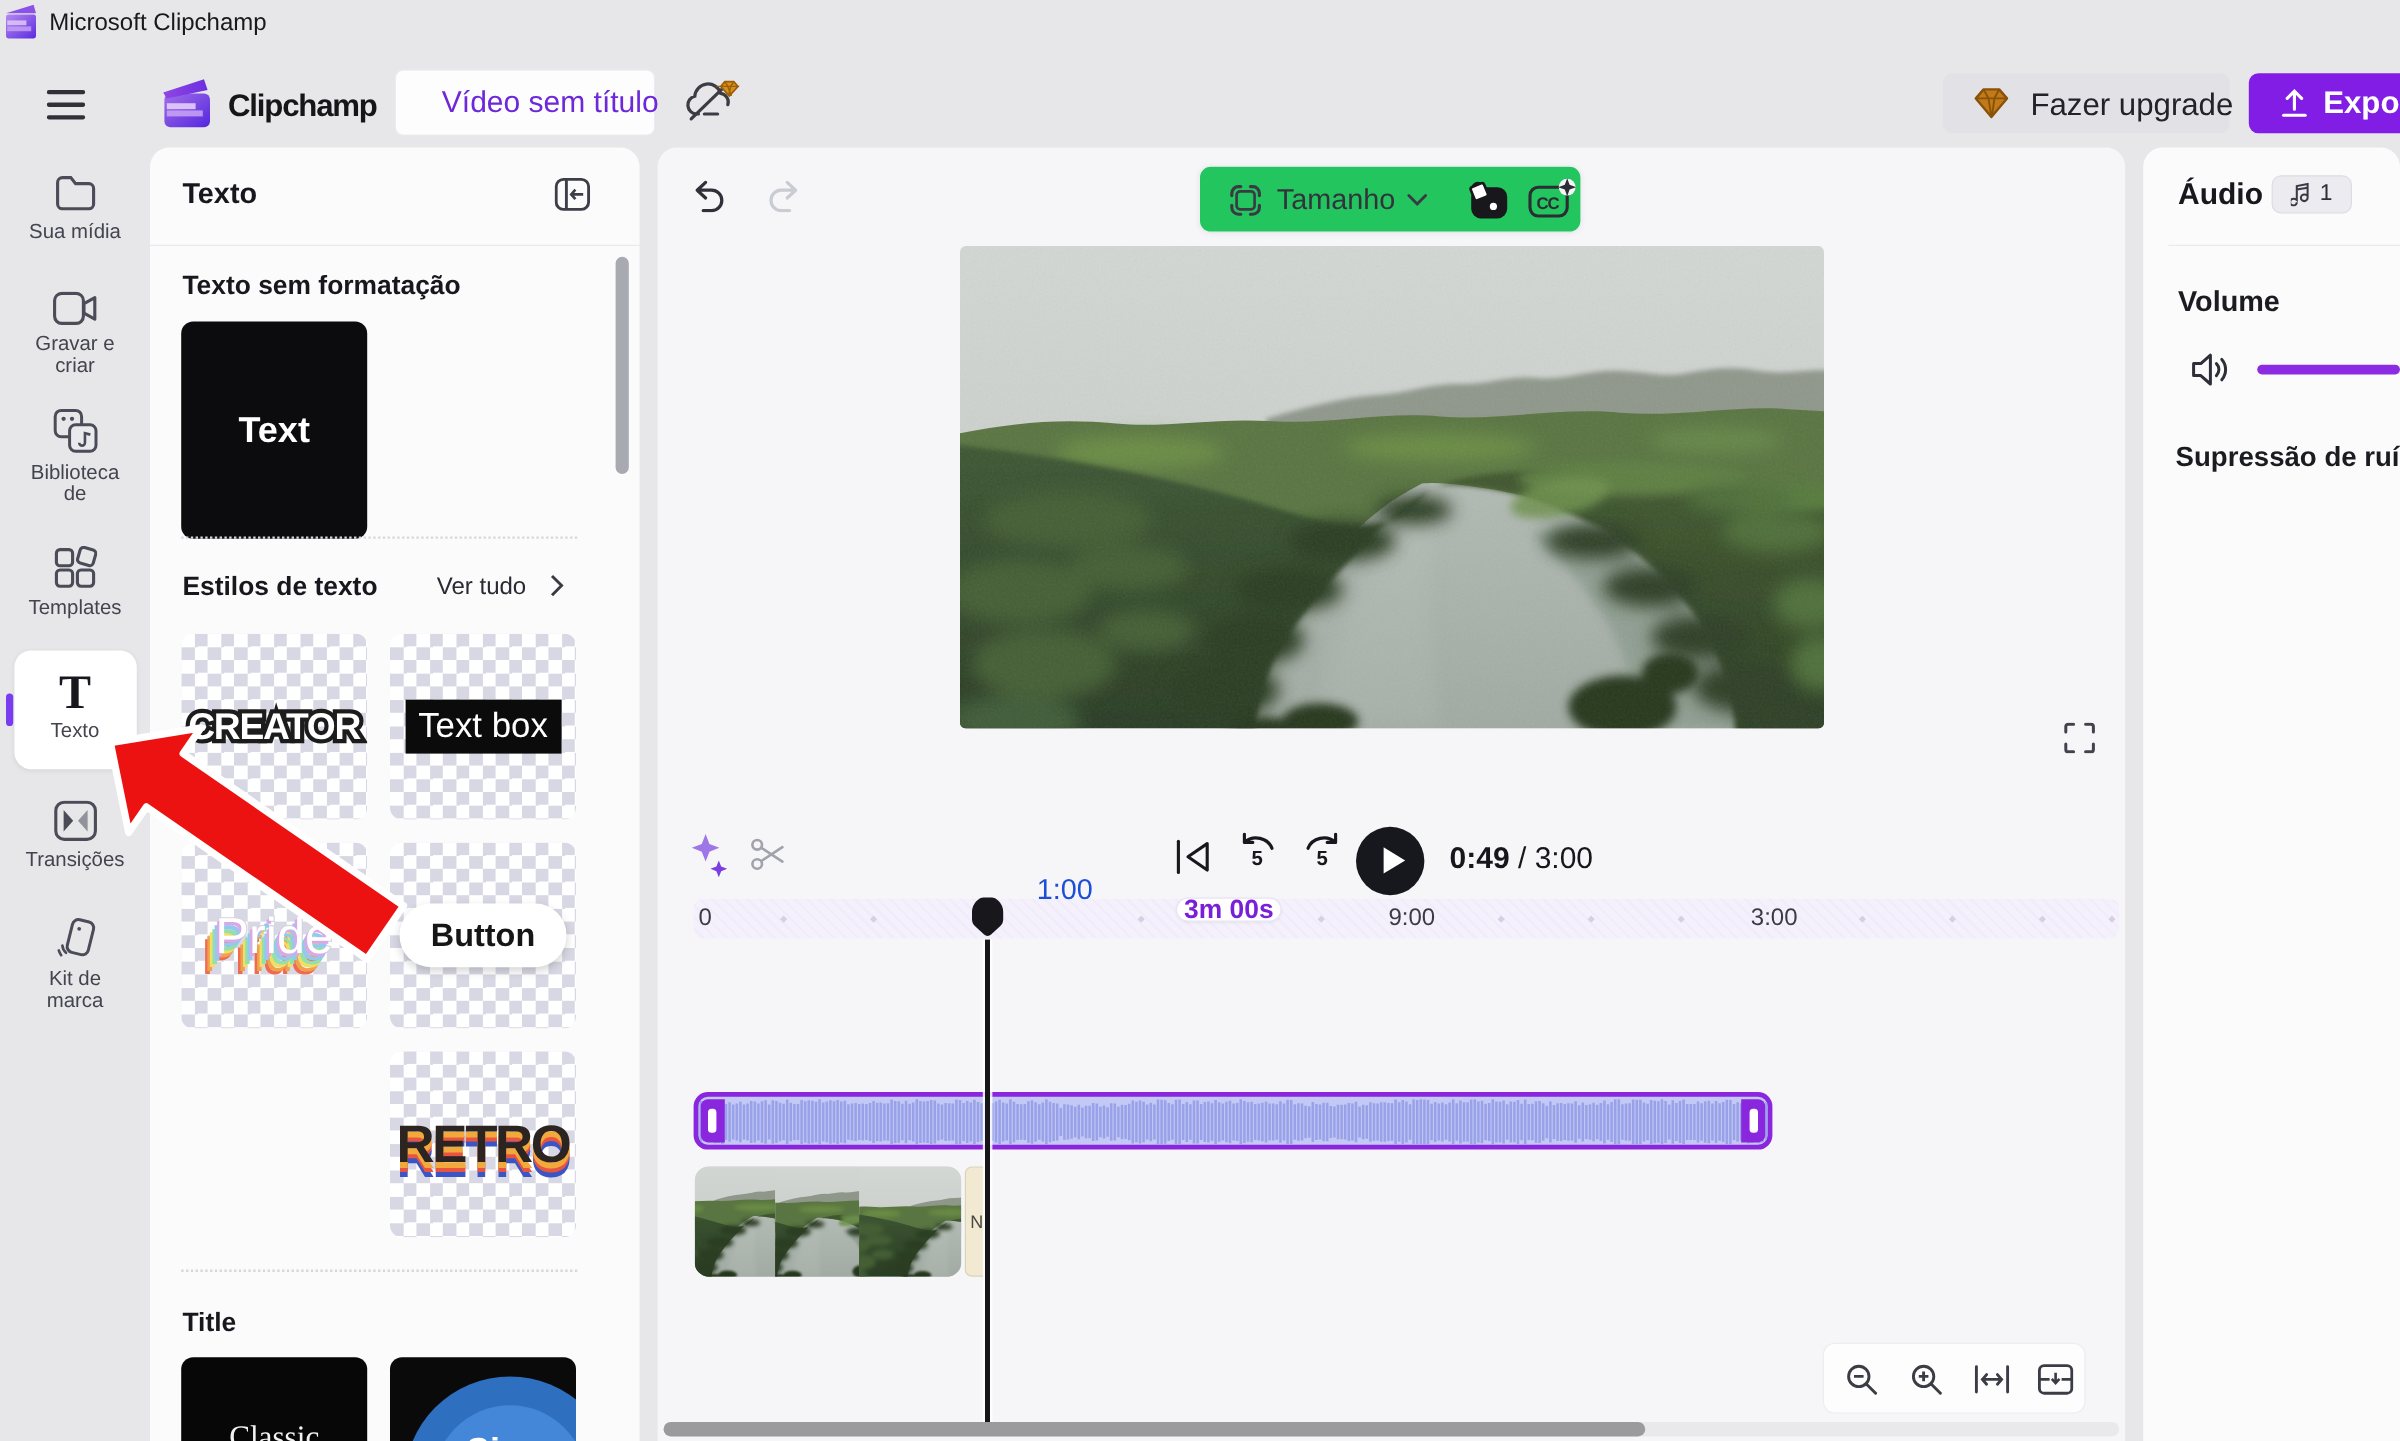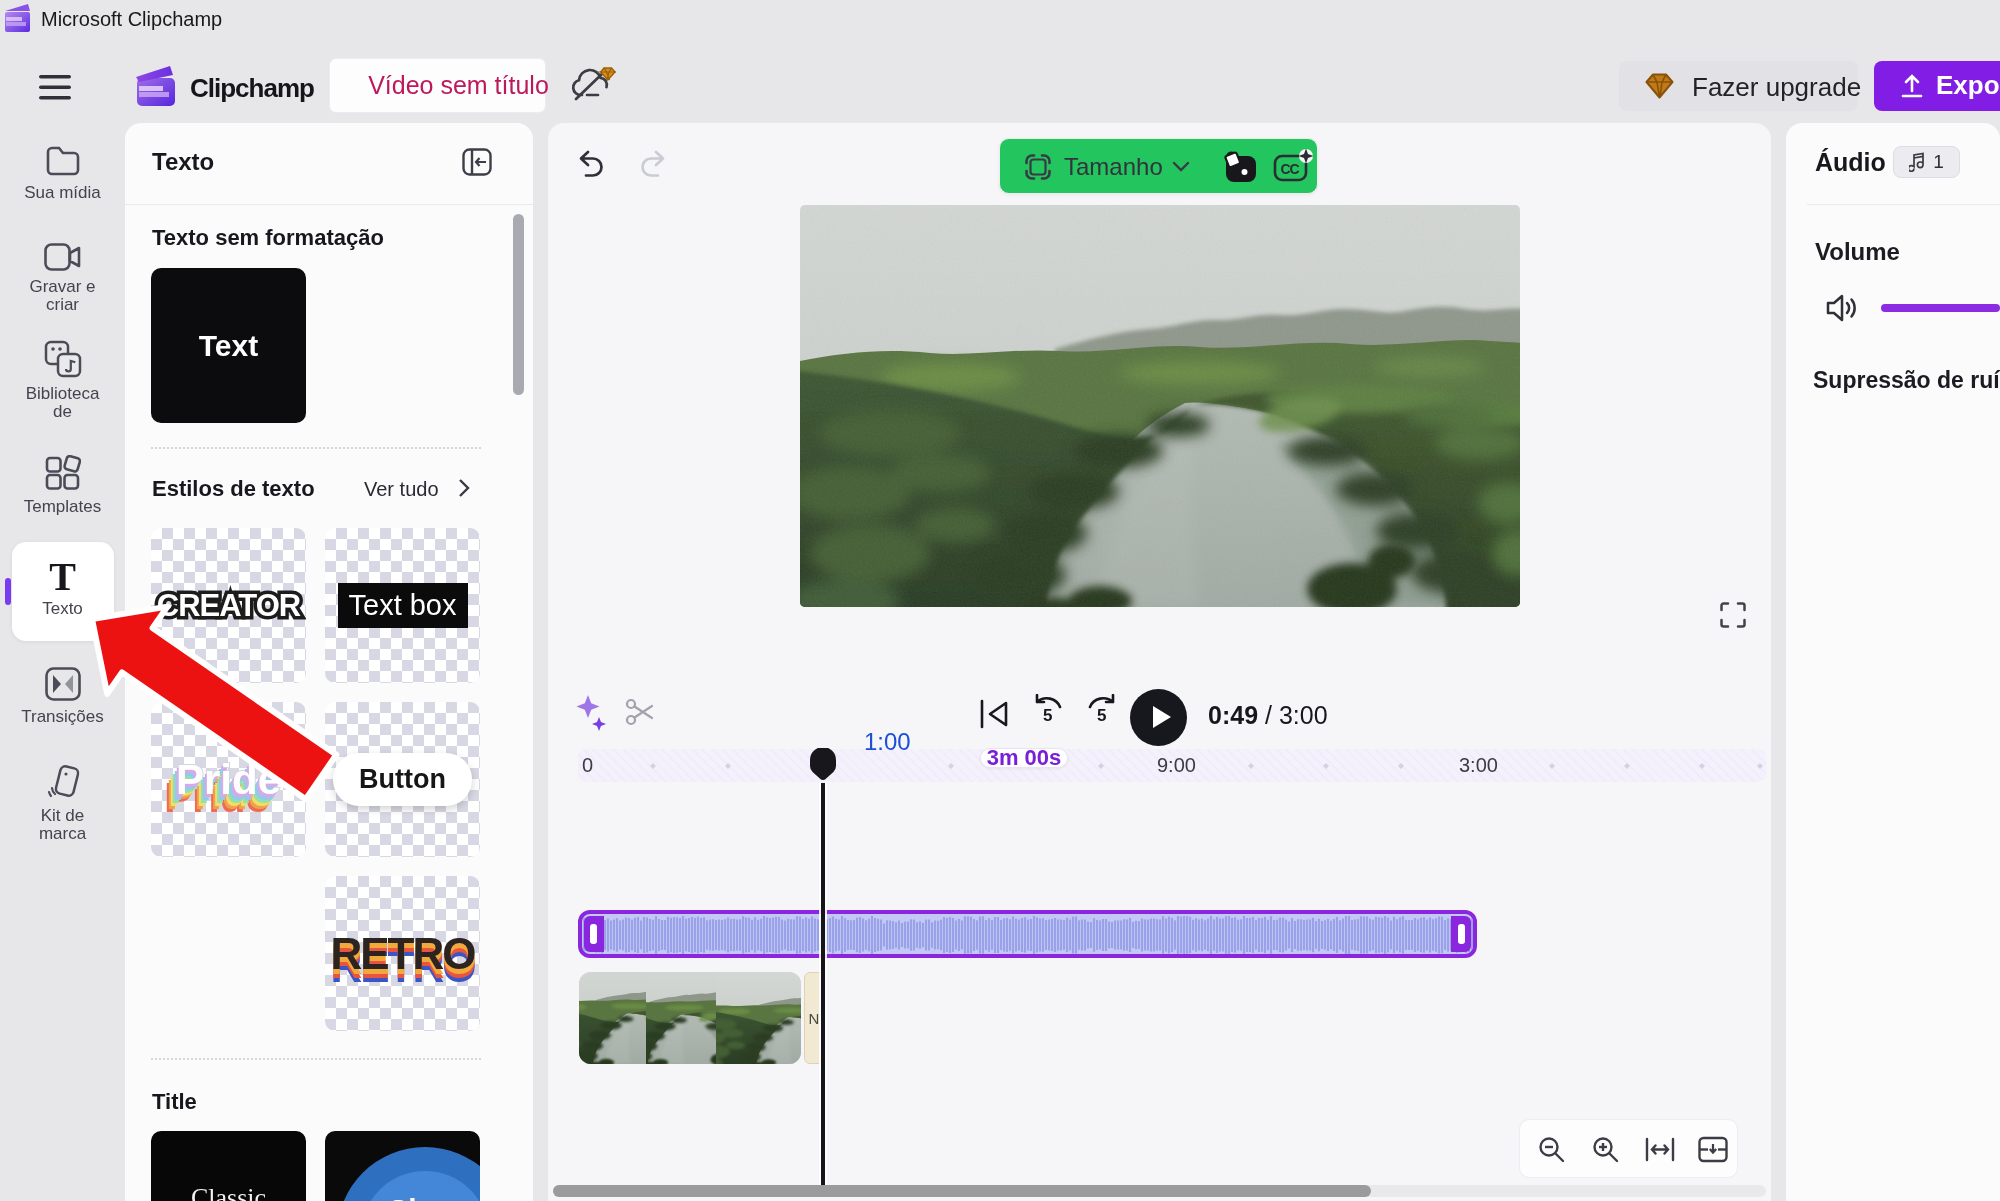--- a/index.html
+++ b/index.html
@@ -48,21 +48,21 @@
           <stop offset="1" stop-color="#6c2fe0"></stop>
         </linearGradient>
       </defs>
 <rect x="3" y="14" width="38" height="28" rx="5" fill="url(#lg2)"></rect>
 <rect x="5" y="22" width="24" height="5" fill="#e3cdf8" opacity=".9"></rect>
 <rect x="5" y="28" width="30" height="5" fill="#c9a4f3" opacity=".85"></rect>
 <path d="M2 13 L36 2 L39 11 L5 18 Z" fill="url(#lg3)"></path>
 </svg></div>
 <div class="abs" style="left:190px;top:73px;font-size:26px;font-weight:700;letter-spacing:-1px;color:#15151a">Clipchamp</div>
 <div class="abs" style="left:330px;top:59px;width:215px;height:53px;background:#fdfdfe;border-radius:6px;box-shadow:0 0 0 1px #ececf0"></div>
-<div class="abs" style="left:330px;top:59px;width:257px;height:53px;font-size:25px;color:#be185d;display:flex;align-items:center;justify-content:center">Vídeo sem título</div>
+<div class="abs" style="left:330px;top:59px;width:257px;height:53px;font-size:25px;color:#6d28d9;display:flex;align-items:center;justify-content:center">Vídeo sem título</div>
 <div class="abs" style="left:570px;top:66px;width:46px;height:40px">
 <svg width="46" height="40" viewBox="0 0 46 40">
 <path d="M12 29 h-1.5 A7.5 7.5 0 0 1 9 14.2 A11 11 0 0 1 30.5 11.8 a7.2 7.2 0 0 1 6 9.4 M17 29 h11" fill="none" stroke="#3c3c44" stroke-width="2.7" stroke-linecap="round"></path>
 <line x1="6" y1="33" x2="34" y2="6" stroke="#3c3c44" stroke-width="2.7" stroke-linecap="round"></line>
 <path d="M34 2 h7.5 l3.5 4 -7.2 8 -7.2-8 Z" fill="#d88f1d" stroke="#9a6008" stroke-width="1.4"></path>
 <path d="M27 6 h21.5 M34 2 l2.5 4 3 8 M41.5 2 l-2.5 4 -2 8" stroke="#9a6008" stroke-width="1.2" fill="none"></path>
 </svg></div>
 
 <div class="abs" style="left:1619px;top:61px;width:239px;height:50px;background:#e2e2e6;border-radius:8px"></div>
 <div class="abs" style="left:1645px;top:73px;width:30px;height:27px">
@@ -119,21 +119,21 @@
 
 <div class="panel" style="left:125px;width:408px">
   <div class="abs" style="left:27px;top:25px;font-size:24px;font-weight:700;color:#17171d">Texto</div>
   <div class="abs" style="left:337px;top:25px"><svg width="30" height="28" viewBox="0 0 30 28">
         <rect x="1.5" y="1.5" width="27" height="25" rx="6" fill="none" stroke="#3e3e48" stroke-width="2.4"></rect>
         <line x1="10" y1="1.5" x2="10" y2="26.5" stroke="#3e3e48" stroke-width="2.4"></line>
         <path d="M24 14 H14 M17.5 10 L14 14 l3.5 4" fill="none" stroke="#3e3e48" stroke-width="2.2"></path>
       </svg></div>
   <div class="abs" style="left:0;top:81px;width:408px;height:1px;background:#e9e9ee"></div>
   <div class="abs h2" style="left:27px;top:102px">Texto sem formatação</div>
-  <div class="abs" style="left:26px;top:145px;width:155px;height:155px;background:#0c0c0e;border-radius:10px;display:flex;align-items:center;justify-content:center">
+  <div class="abs" style="left:26px;top:145px;width:155px;height:181px;background:#0c0c0e;border-radius:10px;display:flex;align-items:center;justify-content:center">
       <span style="color:#fff;font-size:30px;font-weight:700">Text</span>
     </div>
   <div class="abs" style="left:388px;top:91px;width:11px;height:181px;background:#a9a9b2;border-radius:6px"></div>
   <div class="abs" style="left:26px;top:324px;width:330px;border-top:2px dotted #d7d7de"></div>
   <div class="abs h2" style="left:27px;top:353px">Estilos de texto</div>
   <div class="abs" style="left:239px;top:355px;font-size:20px;color:#2a2a32">Ver tudo</div>
   <div class="abs" style="left:331px;top:355px"><svg width="16" height="20" viewBox="0 0 16 20">
         <path d="M4 2 l8 8 -8 8" fill="none" stroke="#3a3a44" stroke-width="2.4"></path>
       </svg></div>
 
@@ -143,21 +143,21 @@
         <span style="position:relative;font-size:31px;font-weight:700;color:#fff">CREATOR</span>
       </div>
     </div>
   <div class="checker" style="left:200px;top:405px">
       <div class="tile-center">
         <span style="background:#0b0b0b;color:#fff;font-size:29px;font-weight:400;padding:6px 11px">Text box</span>
       </div>
     </div>
   <div class="checker" style="left:26px;top:579px">
       <div class="tile-center">
-        <span style="font-size:42px;font-weight:700;color:#fff;-webkit-text-stroke:2px #d4d4de;paint-order:stroke;text-shadow:-2px 3px 0 #dba8e6,-4px 6px 0 #93c8ef,-6px 9px 0 #93dfae,-8px 12px 0 #f2df62,-10px 15px 0 #efa24e,-12px 18px 0 #ef6a52">Pride</span>
+        <span style="font-size:42px;font-weight:400;color:#fff;-webkit-text-stroke:2px #d4d4de;paint-order:stroke;text-shadow:-2px 3px 0 #dba8e6,-4px 6px 0 #93c8ef,-6px 9px 0 #93dfae,-8px 12px 0 #f2df62,-10px 15px 0 #efa24e,-12px 18px 0 #ef6a52">Pride</span>
       </div>
     </div>
   <div class="checker" style="left:200px;top:579px">
       <div class="tile-center">
         <span style="background:#fff;color:#161616;font-size:27px;font-weight:700;padding:11px 26px;border-radius:26px;box-shadow:0 3px 8px rgba(0,0,0,.18)">Button</span>
       </div>
     </div>
   <div class="checker" style="left:200px;top:753px">
       <div class="tile-center">
         <span style="font-family:'Liberation Sans',sans-serif;font-size:44px;font-weight:700;color:#2b2420;font-stretch:condensed;letter-spacing:-2px;text-shadow:0 5px 0 #f2a93b,0 9px 0 #e8543f,0 13px 0 #3b55c4">RETRO</span>

